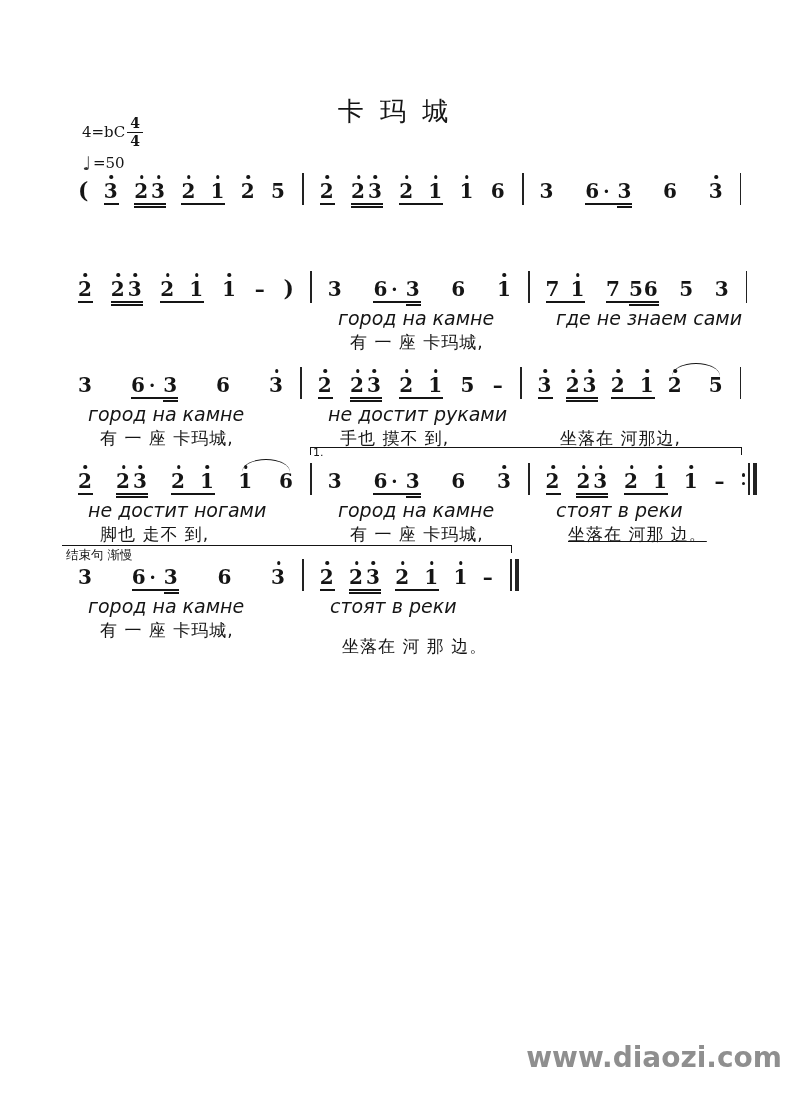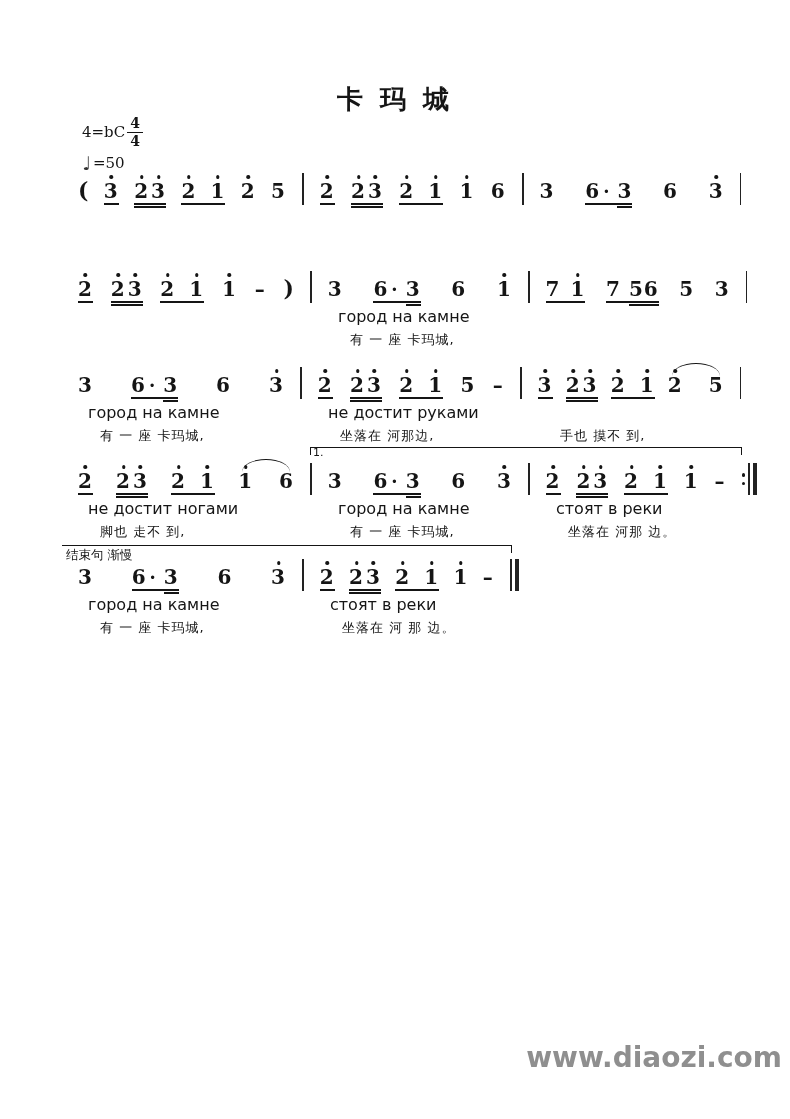--- a/index.html
+++ b/index.html
@@ -1,20 +1,20 @@
 <!DOCTYPE html>
 <html><head>
 <meta charset="utf-8">
 <style>
   html,body{margin:0;padding:0;background:#fff;}
   .page{position:relative;width:790px;height:1119px;background:#ffffff;overflow:hidden;
         font-family:"DejaVu Sans",sans-serif;color:#151515;}
   
-  .title{position:absolute;top:82px;left:0;width:100%;text-align:center;
-         font-family:"DejaVu Serif",serif;font-weight:bold;font-size:26px;letter-spacing:4px;}
+  .title{position:absolute;top:94px;left:0;width:100%;text-align:center;
+         font-family:"DejaVu Serif",serif;font-weight:normal;font-size:26px;letter-spacing:4px;}
   .keyblock{position:absolute;left:82px;top:112px;font-family:"DejaVu Serif",serif;font-size:15px;}
   .keyline{display:flex;align-items:center;height:40px;}
   .frac{display:inline-flex;flex-direction:column;align-items:center;line-height:1.05;margin-left:2px;font-size:14px;font-weight:bold;}
   .frac .fnum{border-bottom:1.3px solid #151515;padding:0 3px 1px 3px;}
   .frac .fden{padding-top:1px;}
   .tempoline{display:flex;align-items:center;height:22px;font-size:15px;}
   .tempo-note{font-size:19px;margin-right:2px;color:#333;}
   .credits{position:absolute;left:636px;top:122px;font-size:16px;line-height:27px;}
   .credits div{white-space:nowrap;}
   
@@ -41,22 +41,22 @@
   .volta{position:absolute;top:-17px;height:8px;box-sizing:border-box;
          border-top:1.6px solid #151515;border-left:1.6px solid #151515;border-right:1.6px solid #151515;}
   .volta-label{position:absolute;left:2px;top:-1px;font-size:11px;line-height:11px;}
   .coda{position:absolute;top:-15px;left:0;height:8px;box-sizing:border-box;
         border-top:1.6px solid #151515;border-right:1.6px solid #151515;}
   .coda-label{position:absolute;left:4px;top:1px;font-size:12.5px;white-space:nowrap;color:#151515;}
   .lyric-row{display:flex;}
   .lyric-row.ru{margin-top:5px;height:22px;}
   .lyric-row.zh{margin-top:2px;height:24px;}
   .lyric-cell{box-sizing:border-box;flex-shrink:0;white-space:nowrap;overflow:visible;}
-  .lyric-cell.ru{padding-left:26px;font-size:16px;}
-  .lyric-cell.zh{padding-left:38px;font-size:13px;letter-spacing:1px;}
+  .lyric-cell.ru{padding-left:26px;font-size:19px;font-style:italic;}
+  .lyric-cell.zh{padding-left:38px;font-size:17px;letter-spacing:1px;}
   
   .page-label{position:absolute;top:1030px;left:0;width:100%;text-align:center;font-size:14px;}
   .wm{position:absolute;right:8px;top:1040px;text-align:right;font-weight:bold;color:#8f8f8f;line-height:1.1;}
   .wm-name{font-size:37px;letter-spacing:3px;padding-right:8px;}
   .wm-url{font-size:28px;margin-top:3px;}
 </style>
 </head>
 <body>
 
 <div class="page">
@@ -212,20 +212,21 @@
               <span class="note"><span class="digit">3</span></span>
             </span>
           </div>
           <div class="endbar">
             <div class="thin"></div>
           </div>
         </div>
         <div class="lyric-row ru">
           <div class="lyric-cell ru" style="width: 250px;"></div>
           <div class="lyric-cell ru" style="width: 218px;">город на камне</div>
+          <div class="lyric-cell ru" style="width: 218px;">где не знаем сами</div>
         </div>
         <div class="lyric-row zh">
           <div class="lyric-cell zh" style="width: 250px;"></div>
           <div class="lyric-cell zh" style="width: 218px;">有 一 座 卡玛城,</div>
         </div>
       </div>
       <div class="score-line" style="top: 368px; left: 62px; width: 680px;">
         <div class="notes-row">
           <div class="measure" style="width: 238px;">
             <span class="group" style="column-gap: 6px;">
@@ -293,22 +294,22 @@
           <div class="endbar">
             <div class="thin"></div>
           </div>
         </div>
         <div class="lyric-row ru">
           <div class="lyric-cell ru" style="width: 240px;">город на камне</div>
           <div class="lyric-cell ru" style="width: 220px;">не достит руками</div>
         </div>
         <div class="lyric-row zh">
           <div class="lyric-cell zh" style="width: 240px;">有 一 座 卡玛城,</div>
+          <div class="lyric-cell zh" style="width: 220px;">手也 摸不 到,</div>
           <div class="lyric-cell zh" style="width: 220px;">坐落在 河那边,</div>
-          <div class="lyric-cell zh" style="width: 220px;">手也 摸不 到,</div>
         </div>
       </div>
       <div class="score-line" style="top: 464px; left: 62px; width: 680px;">
         <div class="volta" style="left: 248px; right: 0px;">
           <span class="volta-label">1.</span>
         </div>
         <div class="notes-row">
           <div class="measure" style="width: 248px;">
             <span class="group" style="column-gap: 6px;">
               <span class="bline" style="bottom: -3px;"></span>
@@ -382,21 +383,21 @@
           </div>
         </div>
         <div class="lyric-row ru">
           <div class="lyric-cell ru" style="width: 250px;">не достит ногами</div>
           <div class="lyric-cell ru" style="width: 218px;">город на камне</div>
           <div class="lyric-cell ru" style="width: 214px;">стоят в реки</div>
         </div>
         <div class="lyric-row zh">
           <div class="lyric-cell zh" style="width: 250px;">脚也 走不 到,</div>
           <div class="lyric-cell zh" style="width: 218px;">有 一 座 卡玛城,</div>
-          <div class="lyric-cell zh" style="width: 214px;">坐落在 河那 边。</div>
+          <div class="lyric-cell zh" style="width: 214px; text-decoration: underline;">坐落在 河那 边。</div>
         </div>
       </div>
       <div class="score-line" style="top: 560px; left: 62px; width: 450px;">
         <div class="coda" style="width: 100%;">
           <span class="coda-label">结束句 渐慢</span>
         </div>
         <div class="notes-row">
           <div class="measure" style="width: 240px;">
             <span class="group" style="column-gap: 6px;">
               <span class="note"><span class="digit">3</span></span>
@@ -441,21 +442,21 @@
             <div class="thin"></div>
             <div class="thick"></div>
           </div>
         </div>
         <div class="lyric-row ru">
           <div class="lyric-cell ru" style="width: 242px;">город на камне</div>
           <div class="lyric-cell ru" style="width: 208px;">стоят в реки</div>
         </div>
         <div class="lyric-row zh">
           <div class="lyric-cell zh" style="width: 242px;">有 一 座 卡玛城,</div>
-          <div class="lyric-cell zh" style="width: 208px;">坐落在 河 那 边。</div>
+          <div class="lyric-cell zh" style="width: 208px; margin-top: 16px;">坐落在 河 那 边。</div>
         </div>
       </div>
     </div>
 
 
   <div class="wm">
     <div class="wm-url">www.diaozi.com</div>
   </div>
 </div>
 

